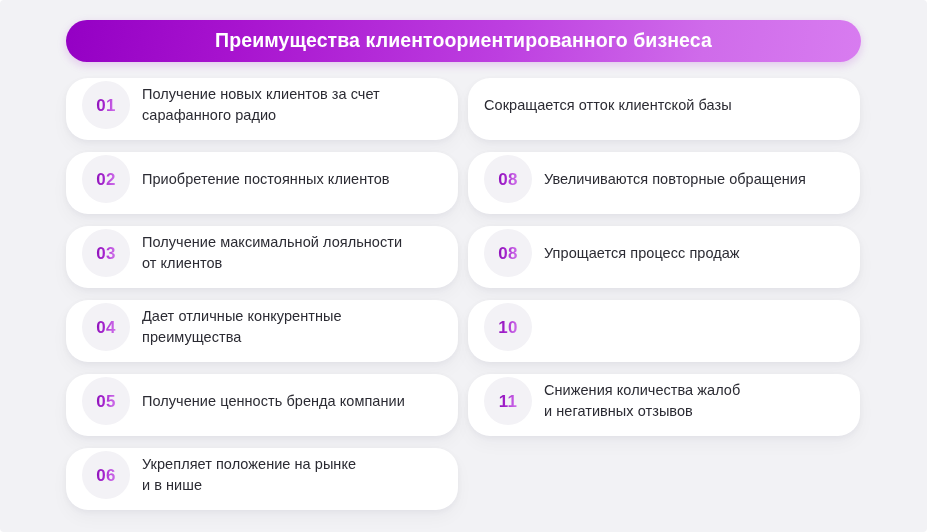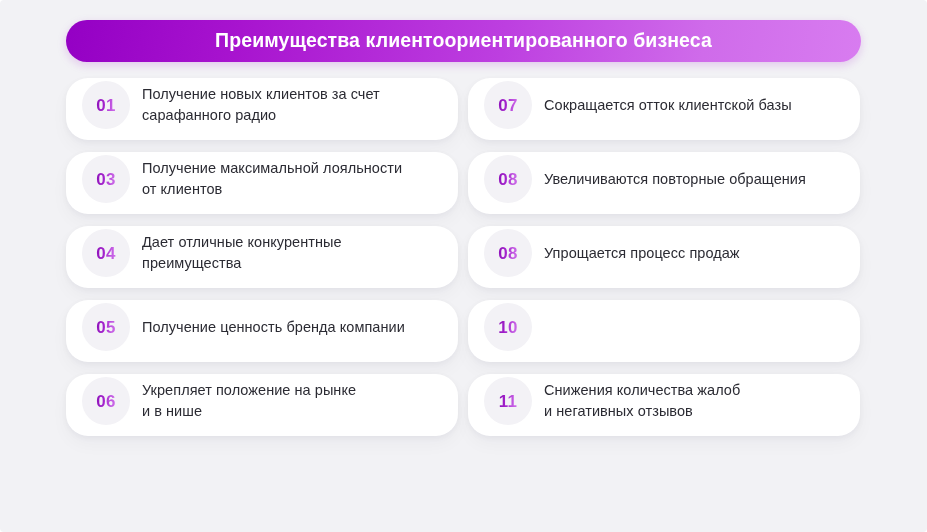--- a/index.html
+++ b/index.html
@@ -123,20 +123,26 @@
 
   <div class="columns">
     <div class="col col-left" id="col-left">
         <div class="item-card h2">
           <div class="badge">
             <span class="badge-num">01</span>
           </div>
           <div class="item-text">Получение новых клиентов за счет
 сарафанного радио</div>
         </div>
+        <div class="item-card h1">
+          <div class="badge">
+            <span class="badge-num">02</span>
+          </div>
+          <div class="item-text">Приобретение постоянных клиентов</div>
+        </div>
         <div class="item-card h2">
           <div class="badge">
             <span class="badge-num">03</span>
           </div>
           <div class="item-text">Получение максимальной лояльности
 от клиентов</div>
         </div>
         <div class="item-card h2">
           <div class="badge">
             <span class="badge-num">04</span>
@@ -153,23 +159,20 @@
         <div class="item-card h2">
           <div class="badge">
             <span class="badge-num">06</span>
           </div>
           <div class="item-text">Укрепляет положение на рынке
 и в нише</div>
         </div>
       </div>
     <div class="col col-right" id="col-right">
         <div class="item-card h1">
-          <div class="badge">
-            <span class="badge-num">07</span>
-          </div>
           <div class="item-text">Сокращается отток клиентской базы</div>
         </div>
         <div class="item-card h1">
           <div class="badge">
             <span class="badge-num">08</span>
           </div>
           <div class="item-text">Увеличиваются повторные обращения</div>
         </div>
         <div class="item-card h1">
           <div class="badge">

